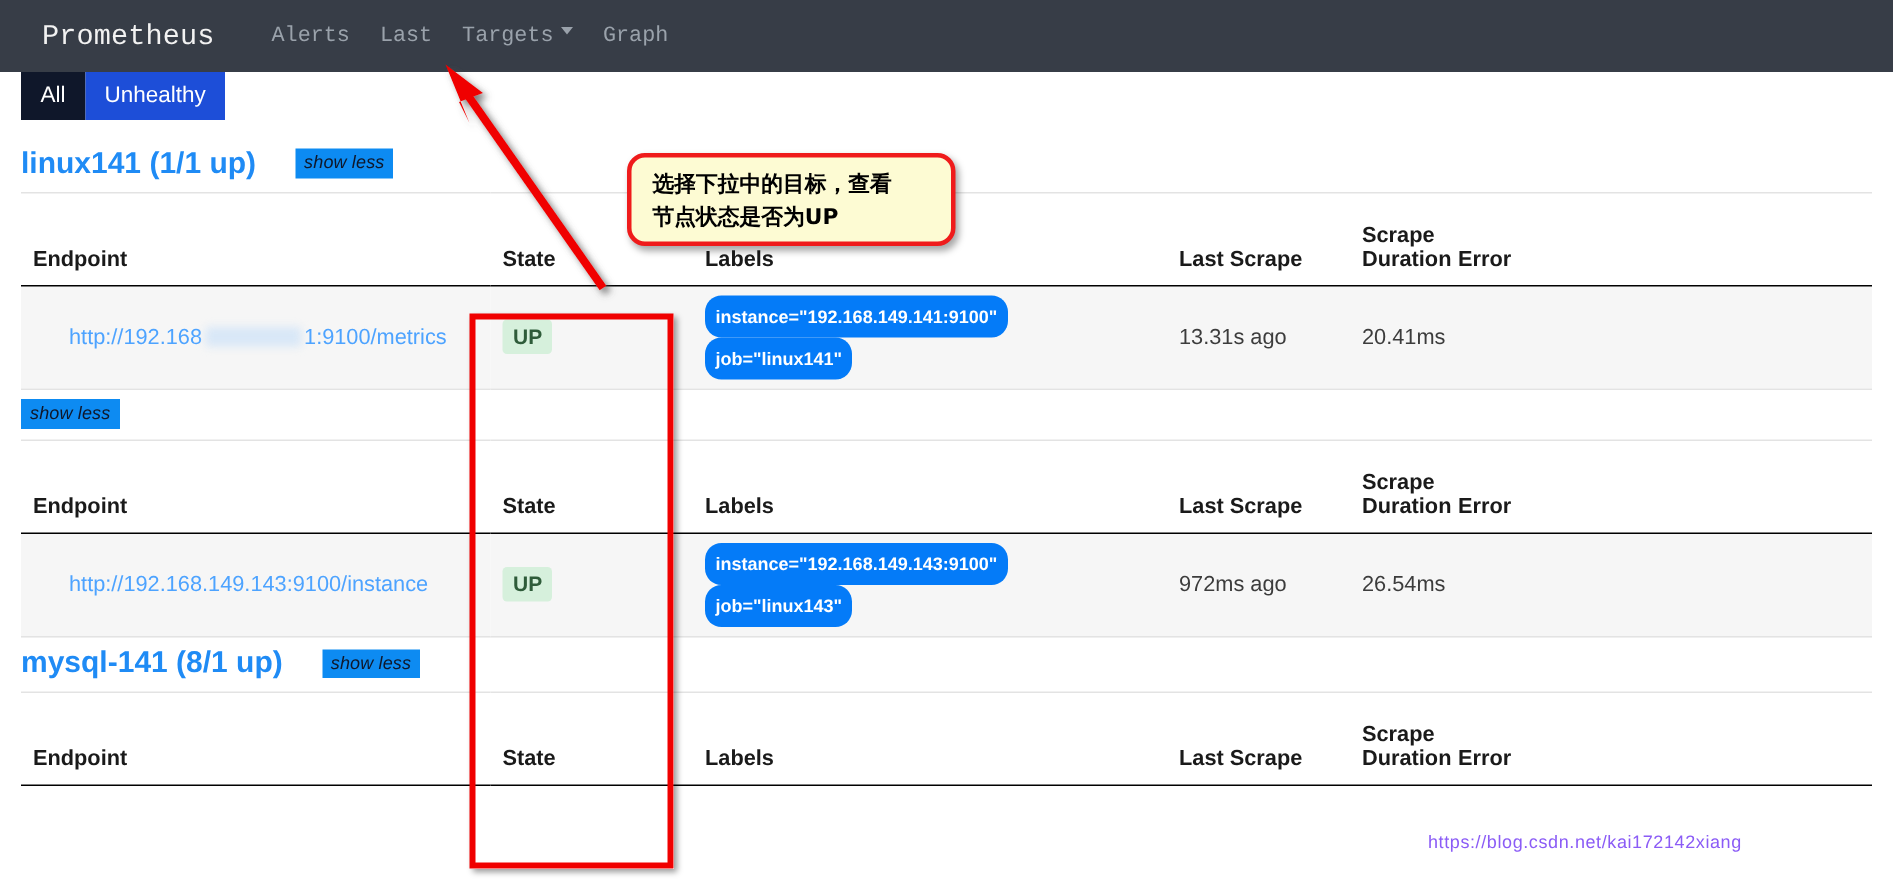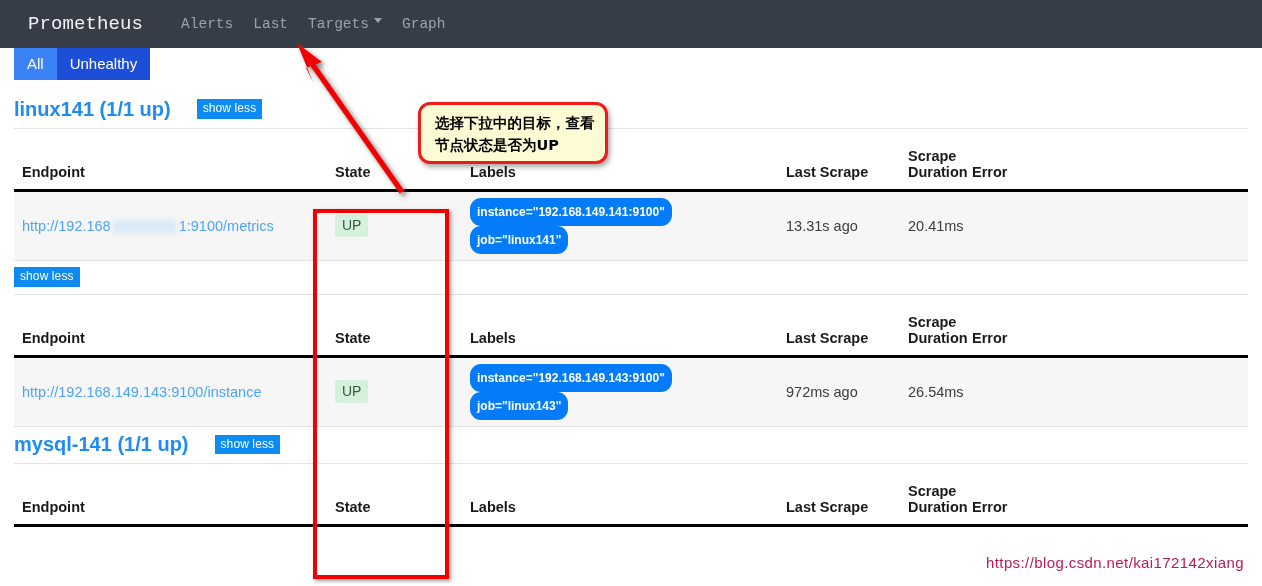--- a/index.html
+++ b/index.html
@@ -63,119 +63,121 @@
   .btn-group { display: inline-flex; margin-bottom: 18px; }
   .btn-group .btn {
     font-size: 15px;
     color: #ffffff;
     padding: 6px 13px;
     border: none;
     cursor: pointer;
     line-height: 1.3;
     font-family: inherit;
   }
-  .btn.active { background: #3b82f6; }
+  .btn.active { background: #0f172a; }
   .btn.normal { background: #1d4ed8; }
 
   
   .job-title {
     font-size: 20px;
     font-weight: bold;
     color: #1f8bf5;
     margin: 0 0 7px 0;
     display: flex;
     align-items: center;
     gap: 26px;
     white-space: nowrap;
   }
   .job-name { cursor: pointer; }
   .show-less {
     background: #0d8bf2;
-    color: #ffffff;
+    color: #0f172a;
     font-size: 12px;
     font-weight: normal;
     padding: 3px 6px;
     cursor: pointer;
     line-height: 1.15;
     letter-spacing: .1px;
+    font-style: italic;
   }
 
   table.targets {
     width: 100%;
     border-collapse: collapse;
     margin-bottom: 6px;
     table-layout: fixed;
   }
   table.targets th {
     text-align: left;
     font-size: 14.5px;
     color: #1a1a1a;
     font-weight: bold;
     padding: 9px 8px;
     border-top: 1px solid #e3e3e3;
-    border-bottom: 3px solid #000000;
+    border-bottom: 1px solid #000000;
     vertical-align: bottom;
     height: 62px;
   }
   table.targets td {
     font-size: 14.5px;
     color: #3c3c3c;
     padding: 6px 8px;
     background: #f6f6f6;
     border-bottom: 1px solid #e3e3e3;
     vertical-align: middle;
   }
   col.c-endpoint { width: 313px; }
   col.c-state    { width: 135px; }
   col.c-labels   { width: 316px; }
   col.c-scrape   { width: 122px; }
   col.c-duration { width: 64px; }
   col.c-error    { width: auto; }
 
-  .endpoint-link { color: #4da3ff; cursor: pointer; white-space: nowrap; }
+  .endpoint-link { color: #4da3ff; cursor: pointer; white-space: nowrap; margin-left: 24px; }
 
   .blur-patch {
     display: inline-block;
     height: 13px;
     background: #d8e7f7;
     filter: blur(3px);
     vertical-align: middle;
     margin: 0 2px;
     border-radius: 2px;
   }
 
   .state-badge {
     display: inline-block;
     background: #d6f0dc;
     color: #2f5c3a;
     font-size: 14px;
     padding: 2px 7px;
     border-radius: 3px;
     line-height: 1.35;
+    font-weight: bold;
   }
 
   .labels-cell { line-height: 1.85; }
   .label-badge {
     display: inline-block;
     background: #047bf8;
     color: #ffffff;
     font-size: 12px;
     font-weight: bold;
     padding: 3px 7px;
     border-radius: 11px;
     margin-right: 5px;
     white-space: nowrap;
   }
 
   
   .overlay { position: absolute; pointer-events: none; }
 
   .callout {
     left: 418px; top: 102px;
-    width: 190px; height: 62px;
+    width: 219px; height: 62px;
     background: #fdfbd3;
     border: 3px solid #ef1b1b;
     border-radius: 12px;
     box-shadow: 2px 3px 5px rgba(0,0,0,.35);
     padding: 8px 10px 0 14px;
   }
   .callout-text {
     font-family: "DejaVu Sans", sans-serif;
     font-size: 14.5px;
     font-weight: bold;
@@ -187,23 +189,23 @@
   .red-box {
     left: 313px; top: 209px;
     width: 136px; height: 370px;
     border: 4px solid #f00000;
     box-shadow: 2px 2px 4px rgba(0,0,0,.4);
   }
 
   .arrow-svg { left: 280px; top: 30px; width: 140px; height: 175px; }
 
   .watermark {
-    left: 986px; top: 554px;
-    font-size: 15px;
-    color: #be185d;
+    left: 952px; top: 554px;
+    font-size: 12px;
+    color: #8b5cf6;
     letter-spacing: .4px;
     white-space: nowrap;
   }
 </style>
 </head>
 <body>
 
 <div id="page">
 
   <div class="navbar">
@@ -309,21 +311,21 @@
           </td>
           <td>972ms ago</td>
           <td>26.54ms</td>
           <td></td>
         </tr>
       </tbody>
     </table>
 
     
     <div class="job-title">
-      <span class="job-name">mysql-141 (1/1 up)</span>
+      <span class="job-name">mysql-141 (8/1 up)</span>
       <span class="show-less">show less</span>
     </div>
     <table class="targets">
       <colgroup>
         <col class="c-endpoint">
           <col class="c-state">
           <col class="c-labels">
         <col class="c-scrape">
           <col class="c-duration">
           <col class="c-error">

